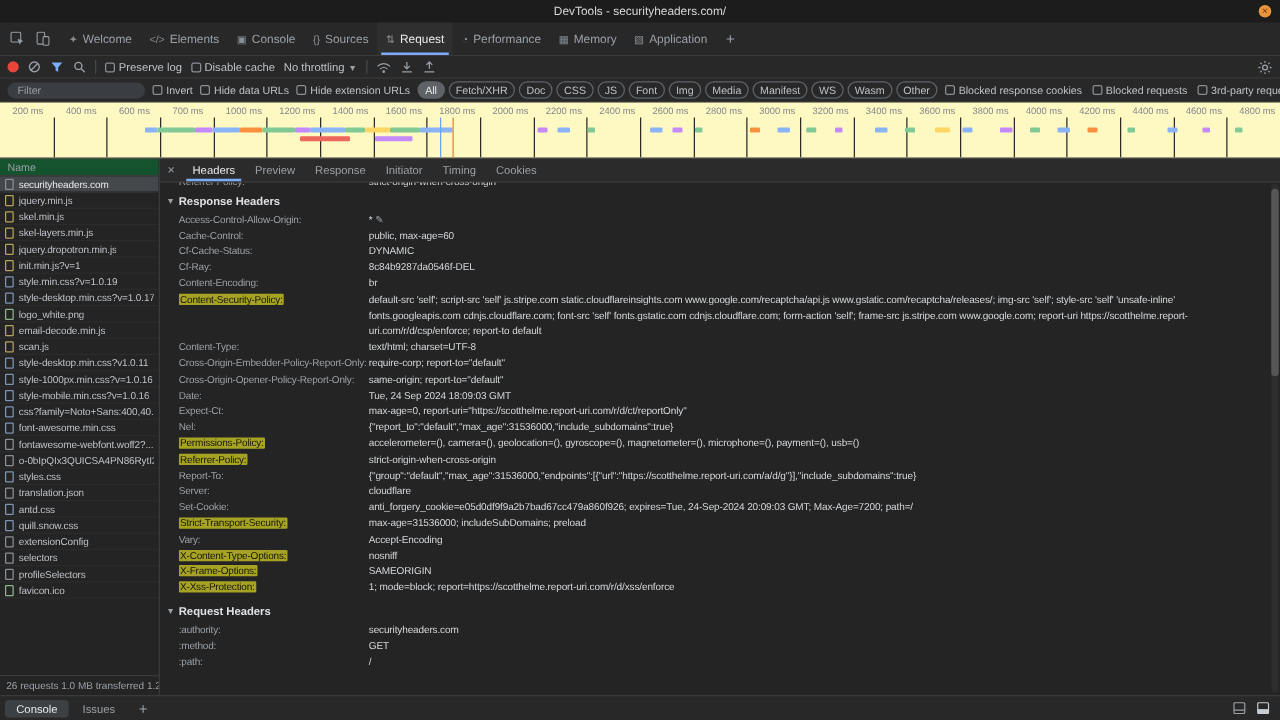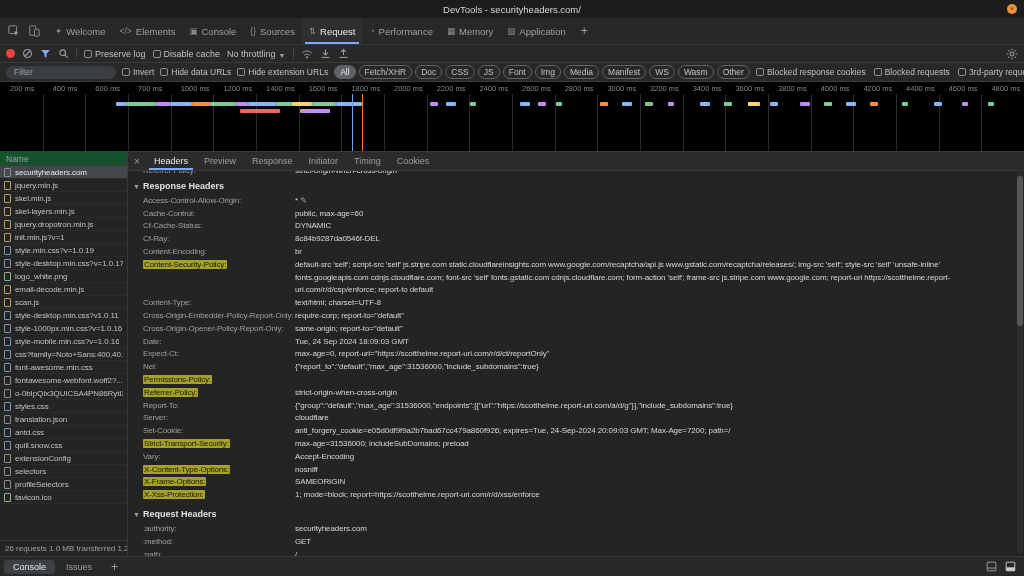--- a/index.html
+++ b/index.html
@@ -41,21 +41,21 @@
     gap:6px;padding:0 6px;font-size:8.5px;color:#bdc1c6;flex:0 0 auto;white-space:nowrap}
   .filter-input{width:110px;height:13px;background:#3a3d41;border:none;border-radius:7px;color:#cdd1d5;
     font-size:8.5px;padding:0 8px;outline:none;font-family:inherit}
   .filter-input::placeholder{color:#9aa0a6}
   .chips{display:flex;align-items:center;gap:3px}
   .chip{border:1px solid #5f6368;border-radius:7px;padding:0px 5px;font-size:8.5px;color:#bdc1c6;cursor:pointer;line-height:12px}
   .chip.active{background:#5f6368;border-color:#5f6368;color:#e8eaed}
   .toggles{display:flex;align-items:center;gap:8px}
 
   
-  .overview{height:70px;background:#000000;border-bottom:1px solid #3a3a3a;position:relative;overflow:hidden;flex:0 0 auto}
+  .overview{height:45px;background:#fef9c3;border-bottom:1px solid #3a3a3a;position:relative;overflow:hidden;flex:0 0 auto}
   .tick{position:absolute;top:2px;font-size:7.5px;color:#80868b;white-space:nowrap}
   .grid{position:absolute;top:12px;bottom:0;width:1px;background:#2b2b2b}
   .wbar{position:absolute;height:4px;border-radius:1px}
   .marker{position:absolute;top:12px;bottom:0;width:1px}
 
   
   .main{flex:1;min-height:0;display:flex}
   .files{width:128px;flex:0 0 128px;border-right:1px solid #3a3a3a;background:#242424;display:flex;flex-direction:column;position:relative;overflow:hidden}
   .files-h{height:14px;flex:0 0 14px;background:#14532d;border-bottom:1px solid #3a3a3a;display:flex;align-items:center;padding:0 6px;font-size:8.5px;color:#9aa0a6}
   .flist{flex:1;overflow:hidden}
@@ -546,20 +546,21 @@
             <div class="hrow">
               <span class="hname"><span class="hn">Expect-Ct:</span></span>
               <span class="hval">max-age=0, report-uri="https://scotthelme.report-uri.com/r/d/ct/reportOnly"</span>
             </div>
             <div class="hrow">
               <span class="hname"><span class="hn">Nel:</span></span>
               <span class="hval">{"report_to":"default","max_age":31536000,"include_subdomains":true}</span>
             </div>
             <div class="hrow">
               <span class="hname"><span class="hn hl">Permissions-Policy:</span></span>
+              <span class="hval">accelerometer=(), camera=(), geolocation=(), gyroscope=(), magnetometer=(), microphone=(), payment=(), usb=()</span>
             </div>
             <div class="hrow">
               <span class="hname"><span class="hn hl">Referrer-Policy:</span></span>
               <span class="hval">strict-origin-when-cross-origin</span>
             </div>
             <div class="hrow">
               <span class="hname"><span class="hn">Report-To:</span></span>
               <span class="hval">{"group":"default","max_age":31536000,"endpoints":[{"url":"https://scotthelme.report-uri.com/a/d/g"}],"include_subdomains":true}</span>
             </div>
             <div class="hrow">

